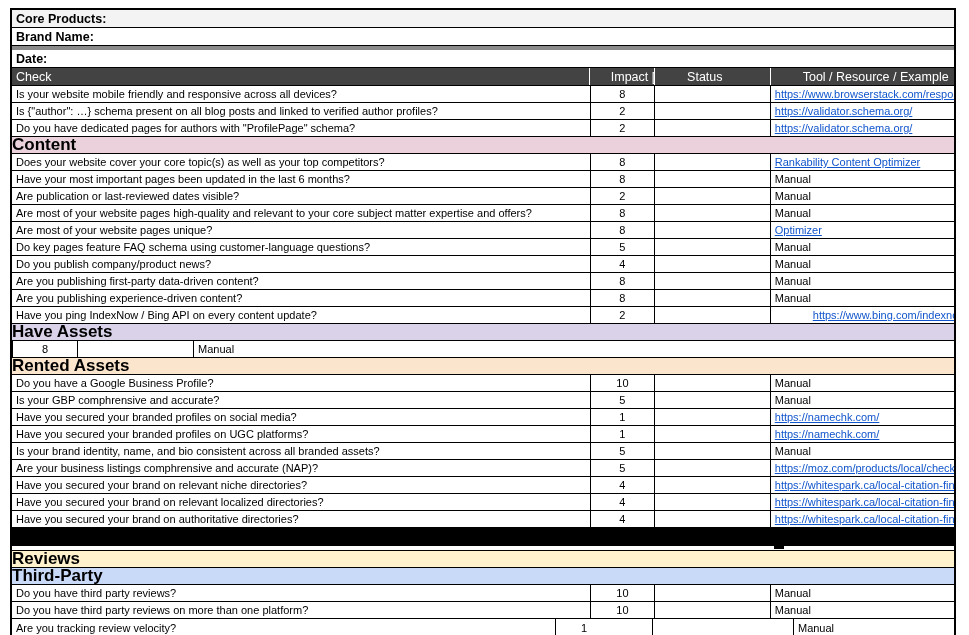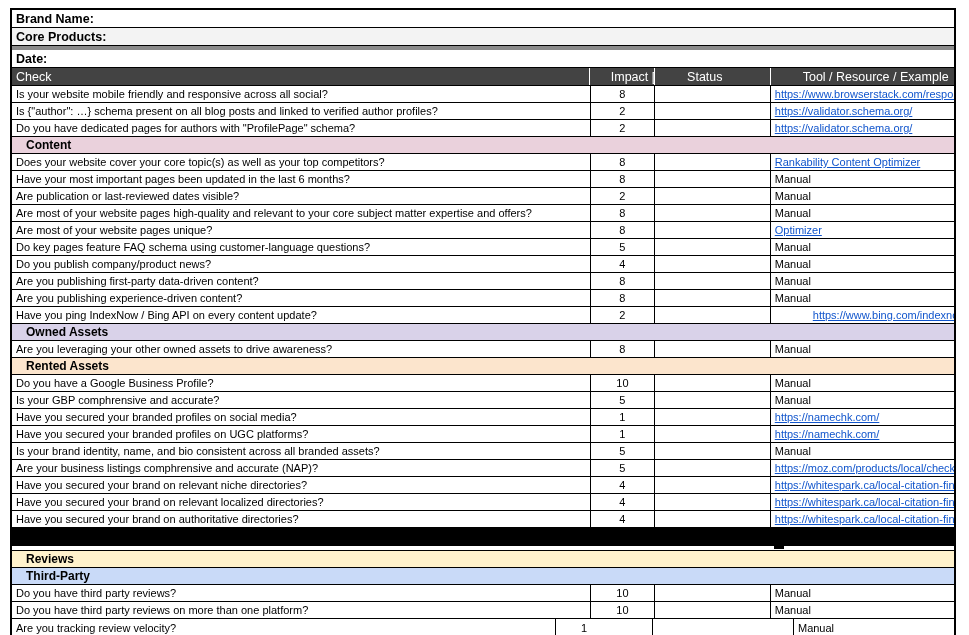--- a/index.html
+++ b/index.html
@@ -44,22 +44,22 @@
   .row.colheader {
     height: 18px;
     background: #434343;
     color: #ffffff;
     font-weight: normal;
     font-size: 12.5px;
   }
   .row.colheader .cell { border-left-color: #ffffff; padding-left: 32px; }
   .row.section {
     font-weight: bold;
-    font-size: 12px;
-    padding-left: 14px;
+    font-size: 17px;
+    padding-left: 0;
   }
   .row.black-band {
     height: 18px;
     background: #000000;
     border-bottom: none;
   }
   .row.spacer {
     height: 5px;
     position: relative;
     border-bottom: 1px solid #000;
@@ -91,41 +91,41 @@
     text-decoration: underline;
     white-space: nowrap;
   }
 </style>
 </head>
 <body>
 
 <div class="page">
   <div class="sheet">
 
+    <div class="row meta" id="meta-row-1" style="background: rgb(243, 243, 243);">
+      <span>Core Products:</span>
+    </div>
     <div class="row meta">
       <span>Brand Name:</span>
-    </div>
-    <div class="row meta" id="meta-row-1" style="background: rgb(243, 243, 243);">
-      <span>Core Products:</span>
     </div>
     <div class="row divider"></div>
     <div class="row meta">
       <span>Date:</span>
     </div>
 
     <div class="row colheader">
       <div class="cell c-check">Check</div>
       <div class="cell c-impact">Impact [1]</div>
       <div class="cell c-status">Status</div>
       <div class="cell c-tool">Tool / Resource / Example</div>
     </div>
 
     <div id="rows-host">
         <div class="row item">
-          <div class="cell c-check">Is your website mobile friendly and responsive across all social?</div>
+          <div class="cell c-check">Is your website mobile friendly and responsive across all devices?</div>
           <div class="cell c-impact">8</div>
           <div class="cell c-status"></div>
           <div class="cell c-tool">
             <a class="link" href="#" style="color: rgb(17, 85, 204);">https://www.browserstack.com/respons</a>
           </div>
         </div>
         <div class="row item">
           <div class="cell c-check">Is {"author": …} schema present on all blog posts and linked to verified author profiles?</div>
           <div class="cell c-impact">2</div>
           <div class="cell c-status"></div>
@@ -204,24 +204,23 @@
         </div>
         <div class="row item">
           <div class="cell c-check">Have you ping IndexNow / Bing API on every content update?</div>
           <div class="cell c-impact">2</div>
           <div class="cell c-status"></div>
           <div class="cell c-tool">
             <a class="link" href="#" style="color: rgb(17, 85, 204); padding-left: 38px;">https://www.bing.com/indexnow</a>
           </div>
         </div>
         <div class="row section" style="background: rgb(217, 210, 233);">
-          <div class="">Owned Assets</div>
-        </div>
-        <div class="row item">
-          <div class="cell c-check">Are you leveraging your other owned assets to drive awareness?</div>
+          <div class="">Have Assets</div>
+        </div>
+        <div class="row item">
           <div class="cell c-impact">8</div>
           <div class="cell c-status"></div>
           <div class="cell c-tool">Manual</div>
         </div>
         <div class="row section" style="background: rgb(252, 229, 205);">
           <div class="">Rented Assets</div>
         </div>
         <div class="row item">
           <div class="cell c-check">Do you have a Google Business Profile?</div>
           <div class="cell c-impact">10</div>

